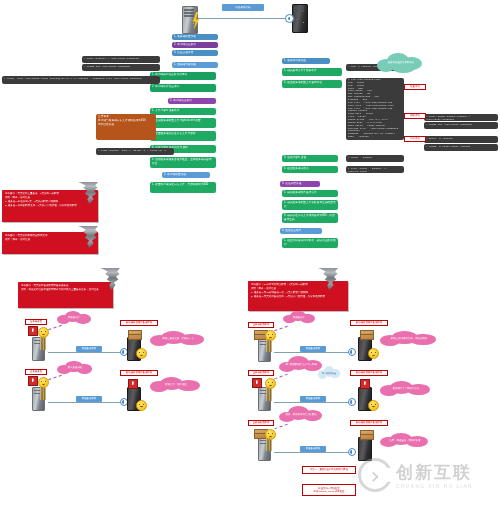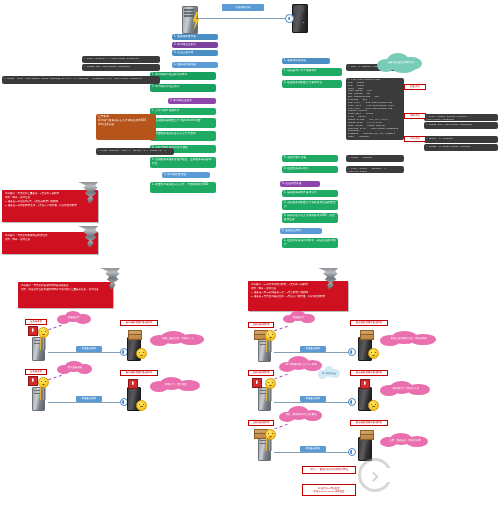--- a/index.html
+++ b/index.html
@@ -442,15 +442,19 @@
   </div>
 
   <div class="lbl lbl-box" style="left:302px;top:466px;width:54px;height:8px;">方法一：通过校验和比对数据完整性</div>
   <div class="lbl lbl-box" style="left:302px;top:484px;width:54px;height:12px;white-space:pre-line;line-height:1.3;">校验文件一致性检查
 使用 backup_check 脚本检查</div>
 
   <div class="wm" style="left:358px;top:458px;">
     <div class="wm-ring">
       <div class="wm-x">✕</div>
     </div>
+    <div class="wm-txt">
+      <div class="cn">创新互联</div>
+      <div class="en">CHUANG XIN HU LIAN</div>
+    </div>
   </div>
 
 </div>
 
 </body></html>

